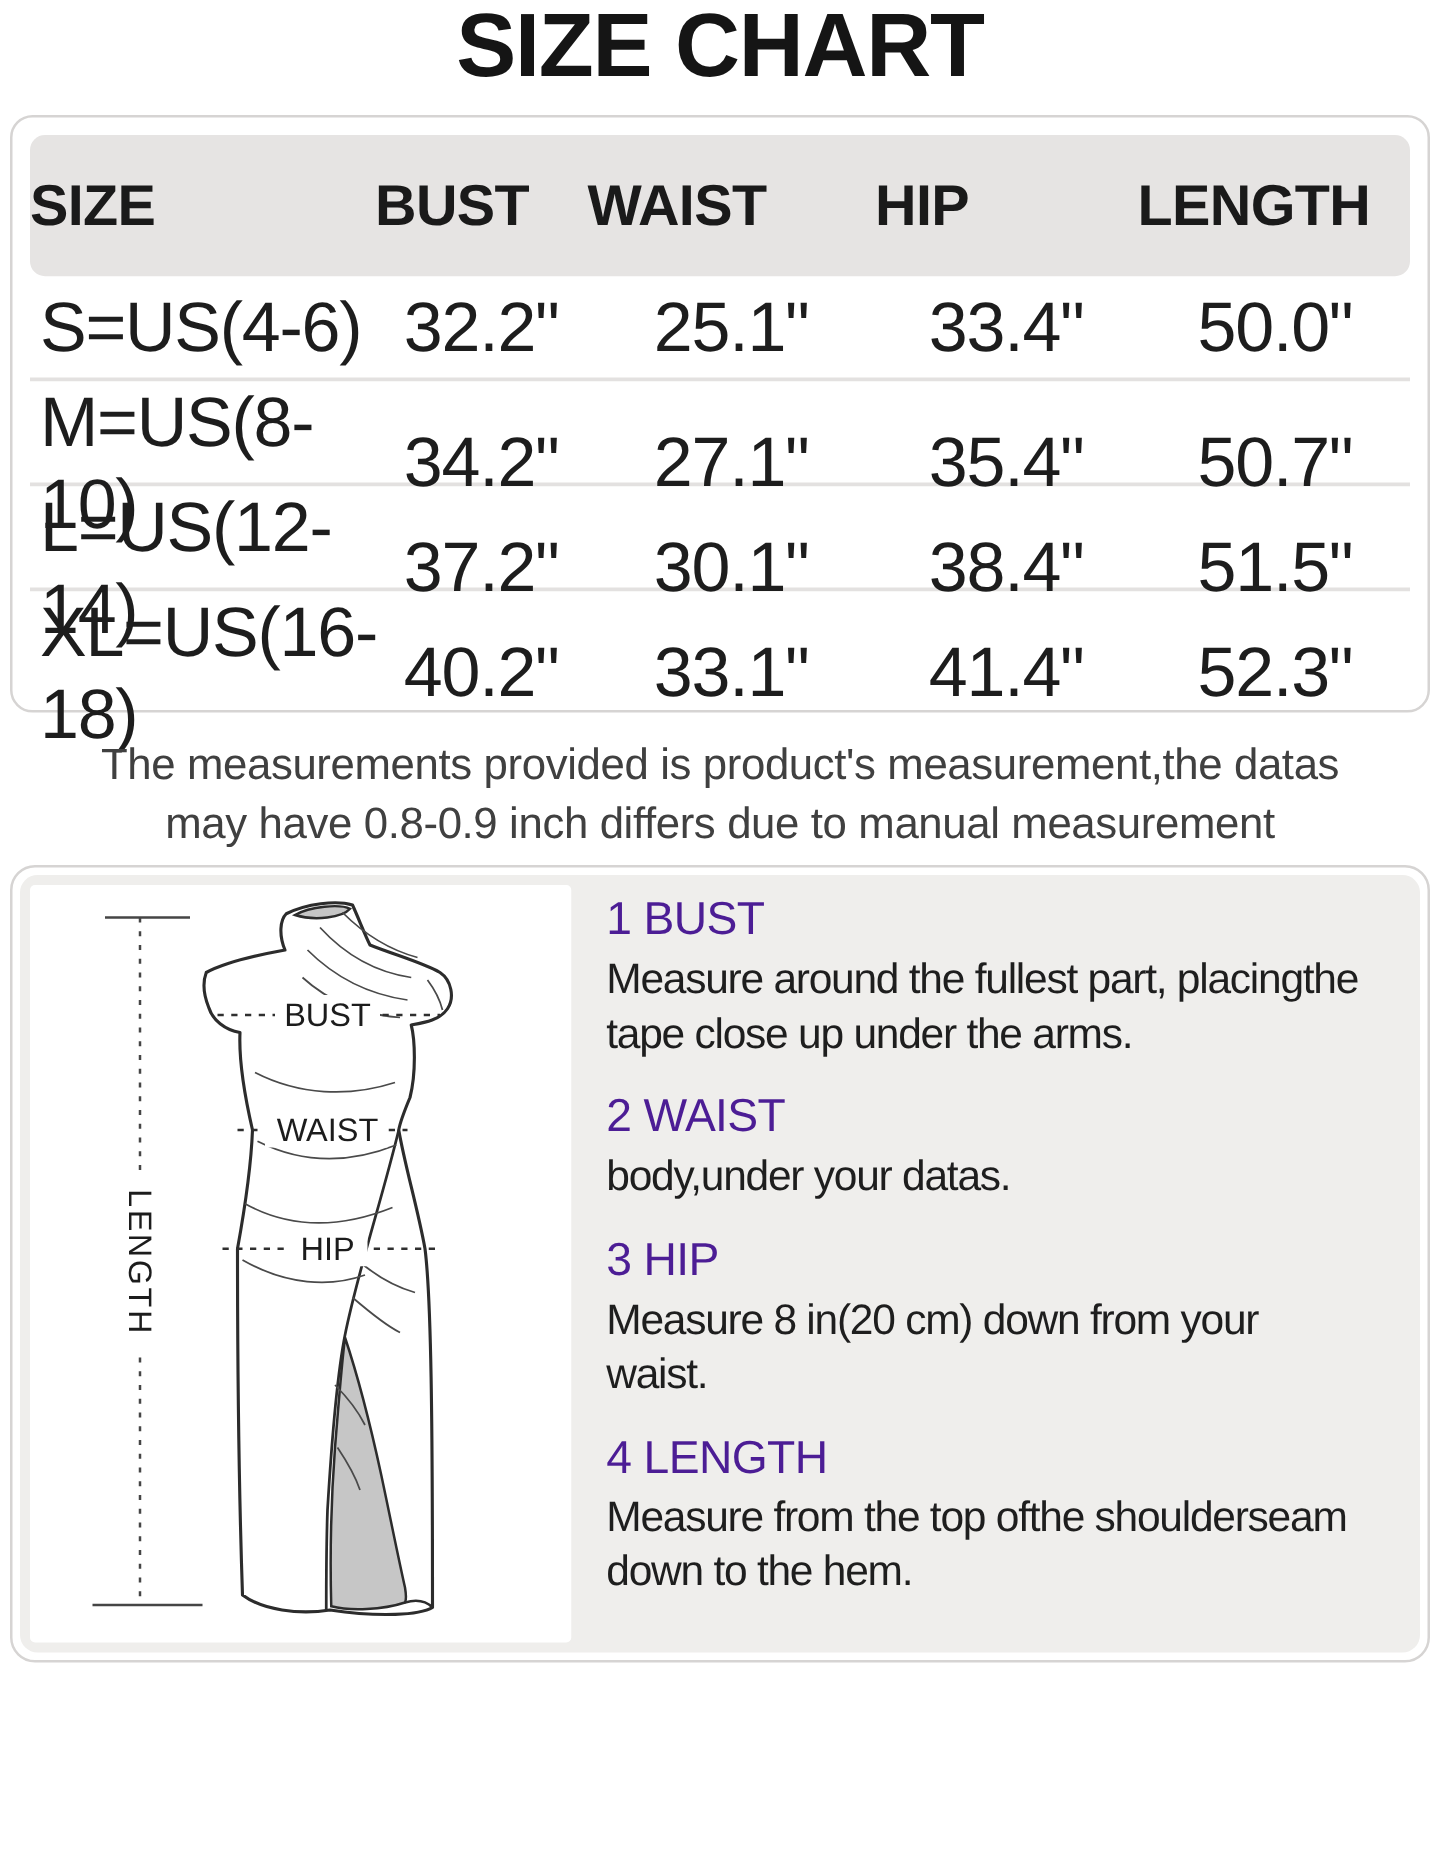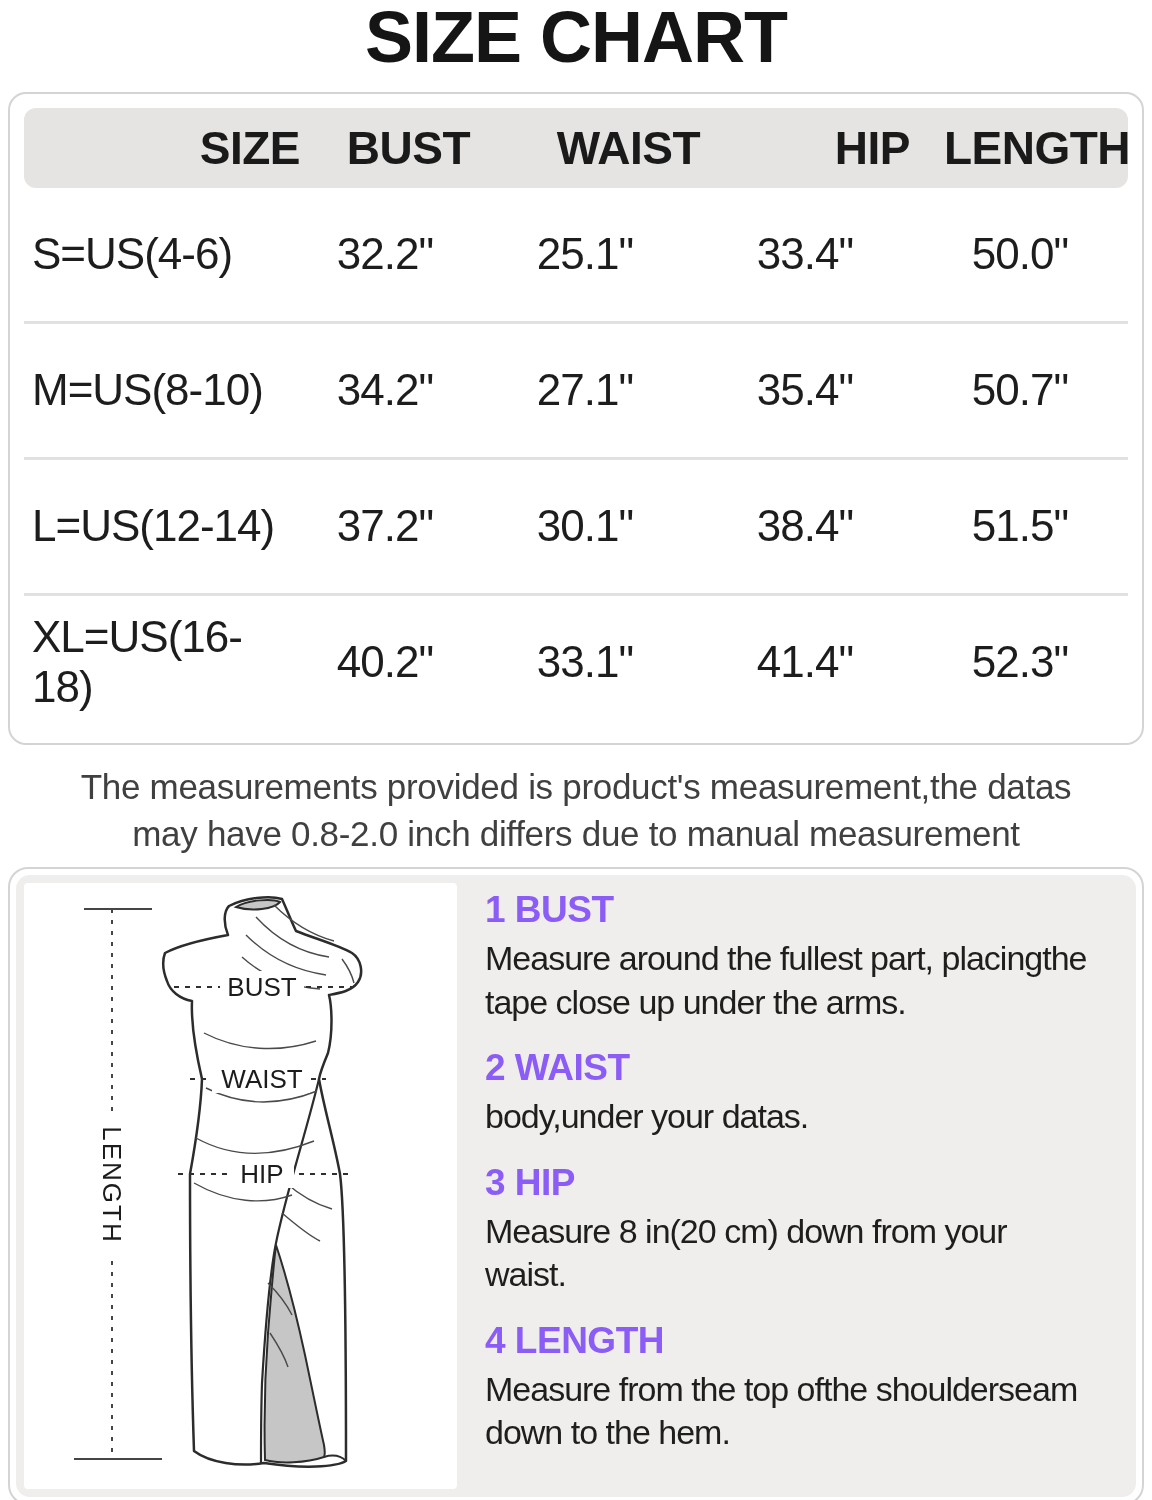--- a/index.html
+++ b/index.html
@@ -13,24 +13,24 @@
     font-size:72px;font-weight:bold;letter-spacing:-1px;line-height:1.05;color:#151515;
   }
   
   .table-card{
     margin:16px 8px 0;background:#fff;
     border:2px solid #d6d4d3;border-radius:18px;
     padding:14px;
   }
   .tbl-grid{display:grid;grid-template-columns:276px 170px 230px 210px 220px;align-items:center;}
   .table-header{
-    background:#e6e4e3;border-radius:12px;height:80px;
-    font-weight:bold;font-size:46px;letter-spacing:-0.5px;text-align:right;color:#1a1a1a;
-  }
-  .table-row{height:133px;font-size:44px;letter-spacing:-1px;text-align:center;color:#1d1d1d;}
+    background:#e6e4e3;border-radius:12px;height:113px;
+    font-weight:bold;font-size:46px;letter-spacing:-0.5px;text-align:left;color:#1a1a1a;
+  }
+  .table-row{height:81px;font-size:56px;letter-spacing:-1px;text-align:center;color:#1d1d1d;}
   .table-row + .table-row{border-top:3px solid #e3e1e0;}
   .cell-size{text-align:left;padding-left:8px;}
   
   .note{
     margin-top:18px;text-align:center;font-size:35px;line-height:1.35;
     color:#404040;letter-spacing:-0.3px;
   }
   .note div{white-space:nowrap;}
   
   .guide-card{
@@ -41,21 +41,21 @@
   .guide-panel{
     background:#efeeec;border-radius:14px;height:100%;
     display:flex;align-items:stretch;
   }
   .dress-box{
     background:#ffffff;margin:8px;width:433px;flex:0 0 auto;border-radius:4px;
   }
   .dress-box svg{display:block;width:433px;height:606px;}
   .instructions{flex:1 1 auto;padding:14px 14px 8px 20px;min-width:0;}
   .instr-heading{
-    font-size:37px;font-weight:bold;letter-spacing:-0.5px;color:#8b5cf6;
+    font-size:37px;font-weight:normal;letter-spacing:-0.5px;color:#4c1d95;
     margin:0 0 6px;
   }
   .instr-section{margin-bottom:23px;}
   .instr-line{
     font-size:34px;line-height:1.28;letter-spacing:-1px;color:#1e1e1e;white-space:nowrap;
   }
 </style>
 </head>
 <body>
 
@@ -95,21 +95,21 @@
     <div class="cell-size">XL=US(16-18)</div>
     <div>40.2"</div>
     <div>33.1"</div>
     <div>41.4"</div>
     <div>52.3"</div>
   </div>
 </section>
 
 <div class="note">
   <div>The measurements provided is product's  measurement,the datas</div>
-  <div>may have 0.8-2.0  inch differs due to manual measurement</div>
+  <div>may have 0.8-0.9  inch differs due to manual measurement</div>
 </div>
 
 <section class="guide-card">
   <div class="guide-panel">
 
     <div class="dress-box">
       <svg viewBox="0 0 433 606" aria-hidden="true">
 
         <g stroke="#454545" stroke-width="2" fill="none">
           <line x1="60" y1="26" x2="128" y2="26"></line>

